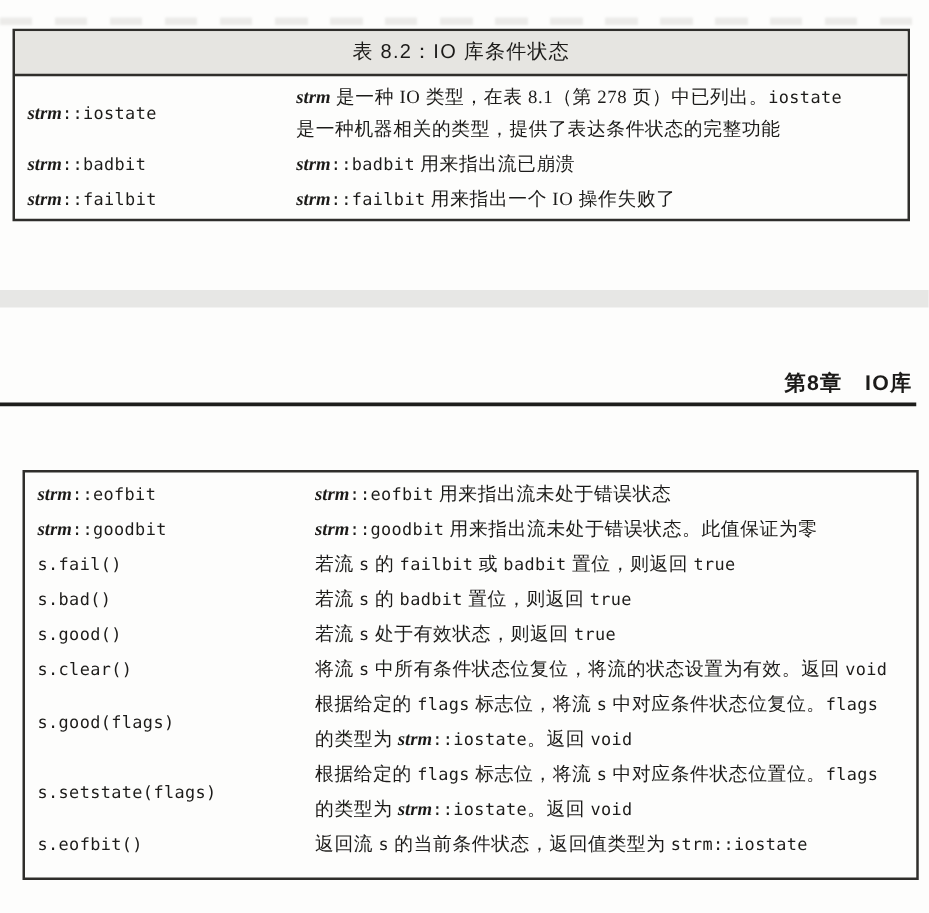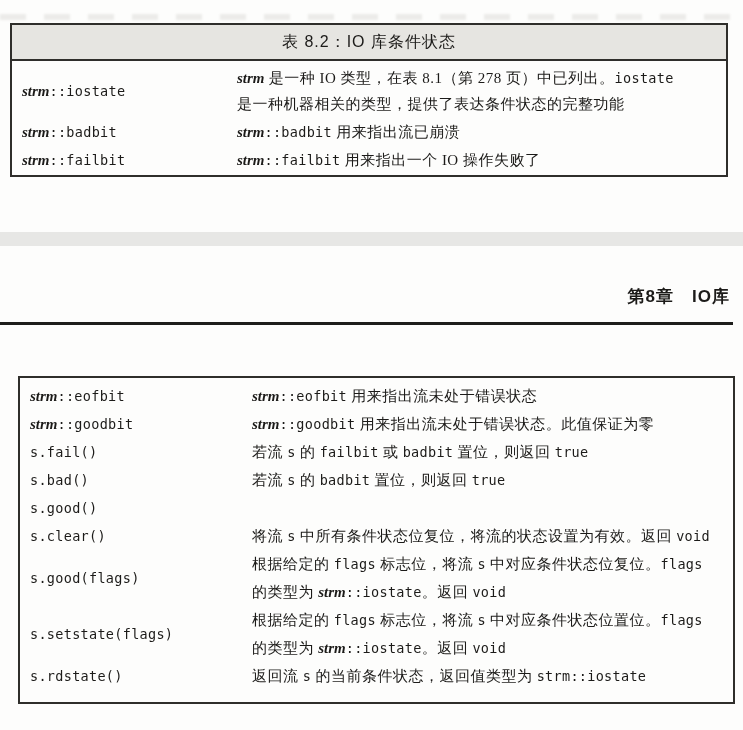--- a/index.html
+++ b/index.html
@@ -61,21 +61,21 @@
     font-family:"Liberation Serif","DejaVu Serif",serif;
     font-size:15px;letter-spacing:.5px;
   }
 
   .band{
     position:absolute;left:0;top:232px;width:743px;height:14px;
     background:var(--separator_band,#e7e7e5);
   }
 
   .chapter-header{
-    position:absolute;top:285px;right:13px;
+    position:absolute;top:295px;right:13px;
     font-family:"Liberation Sans","DejaVu Sans",sans-serif;
     font-weight:700;font-size:17px;letter-spacing:1px;
   }
   .rule{
     position:absolute;left:0;top:322px;width:733px;height:3px;
     background:var(--rule,#1d1d1b);
   }
   .continued{
     position:absolute;top:377px;right:8px;
     font-family:"Liberation Sans","DejaVu Sans",sans-serif;
@@ -136,37 +136,38 @@
           <div class="desc"><span class="seg-txt">若流 </span><span class="seg-code">s</span><span class="seg-txt"> 的 </span><span class="seg-code">failbit</span><span class="seg-txt"> 或 </span><span class="seg-code">badbit</span><span class="seg-txt"> 置位，则返回 </span><span class="seg-code">true</span></div>
         </div>
 
         <div class="row">
           <div class="term"><span class="seg-code">s.bad()</span></div>
           <div class="desc"><span class="seg-txt">若流 </span><span class="seg-code">s</span><span class="seg-txt"> 的 </span><span class="seg-code">badbit</span><span class="seg-txt"> 置位，则返回 </span><span class="seg-code">true</span></div>
         </div>
 
         <div class="row">
           <div class="term"><span class="seg-code">s.good()</span></div>
+          <div class="desc"><span class="seg-txt">若流 </span><span class="seg-code">s</span><span class="seg-txt"> 处于有效状态，则返回 </span><span class="seg-code">true</span></div>
         </div>
 
         <div class="row">
           <div class="term"><span class="seg-code">s.clear()</span></div>
           <div class="desc"><span class="seg-txt">将流 </span><span class="seg-code">s</span><span class="seg-txt"> 中所有条件状态位复位，将流的状态设置为有效。返回 </span><span class="seg-code">void</span></div>
         </div>
 
         <div class="row">
           <div class="term"><span class="seg-code">s.good(flags)</span></div>
           <div class="desc"><span class="seg-txt">根据给定的 </span><span class="seg-code">flags</span><span class="seg-txt"> 标志位，将流 </span><span class="seg-code">s</span><span class="seg-txt"> 中对应条件状态位复位。</span><span class="seg-code">flags</span><br><span class="seg-txt">的类型为 </span><span class="seg-it">strm</span><span class="seg-code">::iostate</span><span class="seg-txt">。返回 </span><span class="seg-code">void</span></div>
         </div>
 
         <div class="row">
           <div class="term"><span class="seg-code">s.setstate(flags)</span></div>
           <div class="desc"><span class="seg-txt">根据给定的 </span><span class="seg-code">flags</span><span class="seg-txt"> 标志位，将流 </span><span class="seg-code">s</span><span class="seg-txt"> 中对应条件状态位置位。</span><span class="seg-code">flags</span><br><span class="seg-txt">的类型为 </span><span class="seg-it">strm</span><span class="seg-code">::iostate</span><span class="seg-txt">。返回 </span><span class="seg-code">void</span></div>
         </div>
 
         <div class="row">
-          <div class="term"><span class="seg-code">s.rdstate()</span></div>
+          <div class="term"><span class="seg-code">s.eofbit()</span></div>
           <div class="desc"><span class="seg-txt">返回流 </span><span class="seg-code">s</span><span class="seg-txt"> 的当前条件状态，返回值类型为 </span><span class="seg-code">strm::iostate</span></div>
         </div>
       </div>
   </div>
 
 </div>
 
 </body></html>

